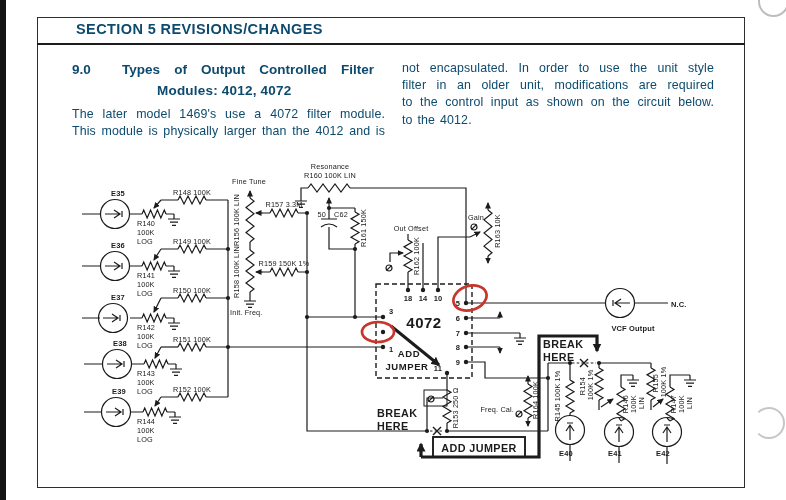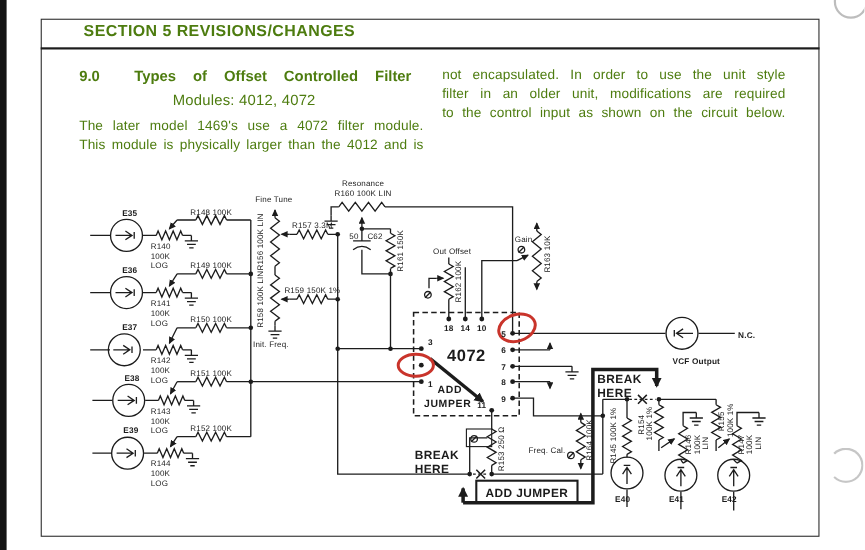--- a/index.html
+++ b/index.html
@@ -1,26 +1,26 @@
 <!DOCTYPE html>
 <html><head>
 <meta charset="utf-8">
 <style>
   html,body{margin:0;padding:0;background:#ffffff;}
   #canvas{position:relative;width:786px;height:500px;background:#ffffff;overflow:hidden;
-          font-family:"Liberation Sans",sans-serif;color:#4d7c0f;}
+          font-family:"Liberation Sans",sans-serif;color:#0c4a6e;}
   .abs{position:absolute;}
   #left-strip{left:0;top:0;width:6px;height:500px;background:#141414;}
   #page-border{left:37px;top:17px;width:706px;height:469px;border:1.6px solid #2e2e2e;}
   #header-underline{left:37px;top:42.5px;width:708px;height:2.6px;background:#1c1c1c;}
   #header-title{left:76px;top:21px;font-size:14.5px;font-weight:bold;letter-spacing:.4px;}
   #section-number{left:72px;top:62px;font-size:13.5px;font-weight:bold;}
   #heading-l1{left:122px;top:62px;width:252px;font-size:13.5px;font-weight:bold;
               text-align:justify;text-align-last:justify;}
-  #heading-l2{left:122px;top:83px;font-size:13.5px;font-weight:normal;letter-spacing:.2px;padding-left:35px;}
+  #heading-l2{left:122px;top:83px;font-size:13.5px;font-weight:bold;letter-spacing:.2px;padding-left:35px;}
   .para{font-size:12.4px;letter-spacing:.12px;word-spacing:1.4px;}
   .para div{height:17.2px;}
   .jl{text-align:justify;text-align-last:justify;}
   .ll{text-align:left;}
   #col-left{left:72px;top:107px;width:313px;}
   #col-right{left:402px;top:61px;width:312px;}
   #artifact-top{left:758px;top:-14px;width:27px;height:27px;border:2.5px solid #bdbdbd;border-radius:50%;}
   #artifact-side{left:753px;top:407px;width:28px;height:28px;border:2.5px solid #c6c6c6;
                  border-left-color:transparent;border-radius:50%;}
   svg text{font-family:"Liberation Sans",sans-serif;fill:#1b1b1b;}
@@ -37,31 +37,32 @@
 
   <div class="abs" id="left-strip"></div>
   <div class="abs" id="page-border"></div>
   <div class="abs" id="header-underline"></div>
   <div class="abs" id="artifact-top"></div>
   <div class="abs" id="artifact-side"></div>
 
   <div class="abs" id="header-title">SECTION 5  REVISIONS/CHANGES</div>
 
   <div class="abs" id="section-number">9.0</div>
-  <div class="abs" id="heading-l1">Types of Offset Controlled Filter</div>
+  <div class="abs" id="heading-l1">Types of Output Controlled Filter</div>
   <div class="abs" id="heading-l2">Modules: 4012, 4072</div>
 
   <div class="abs para" id="col-left">
     <div class="jl">The later model 1469's use a 4072 filter module.</div>
     <div class="jl">This module is physically larger than the 4012 and is</div>
   </div>
   <div class="abs para" id="col-right">
     <div class="jl">not encapsulated.  In order to use the unit style</div>
     <div class="jl">filter in an older unit, modifications are required</div>
     <div class="jl">to the control input as shown on the circuit below.</div>
+    <div class="ll">to the 4012.</div>
   </div>
 
   <svg class="abs" style="left:0;top:0" width="786" height="500" viewBox="0 0 786 500">
     <defs>
       <path id="rz" d="M0 0 l2 -4 l4 8 l4 -8 l4 8 l4 -8 l4 8 l4 -8 l2 4" fill="none" vector-effect="non-scaling-stroke"></path>
       <g id="gnd">
           <path d="M0 0 V5 M-6 5 H6 M-4 8.2 H4 M-2 11.4 H2" fill="none"></path>
         </g>
       <g id="jack">
           <circle r="14.5" fill="none"></circle>

